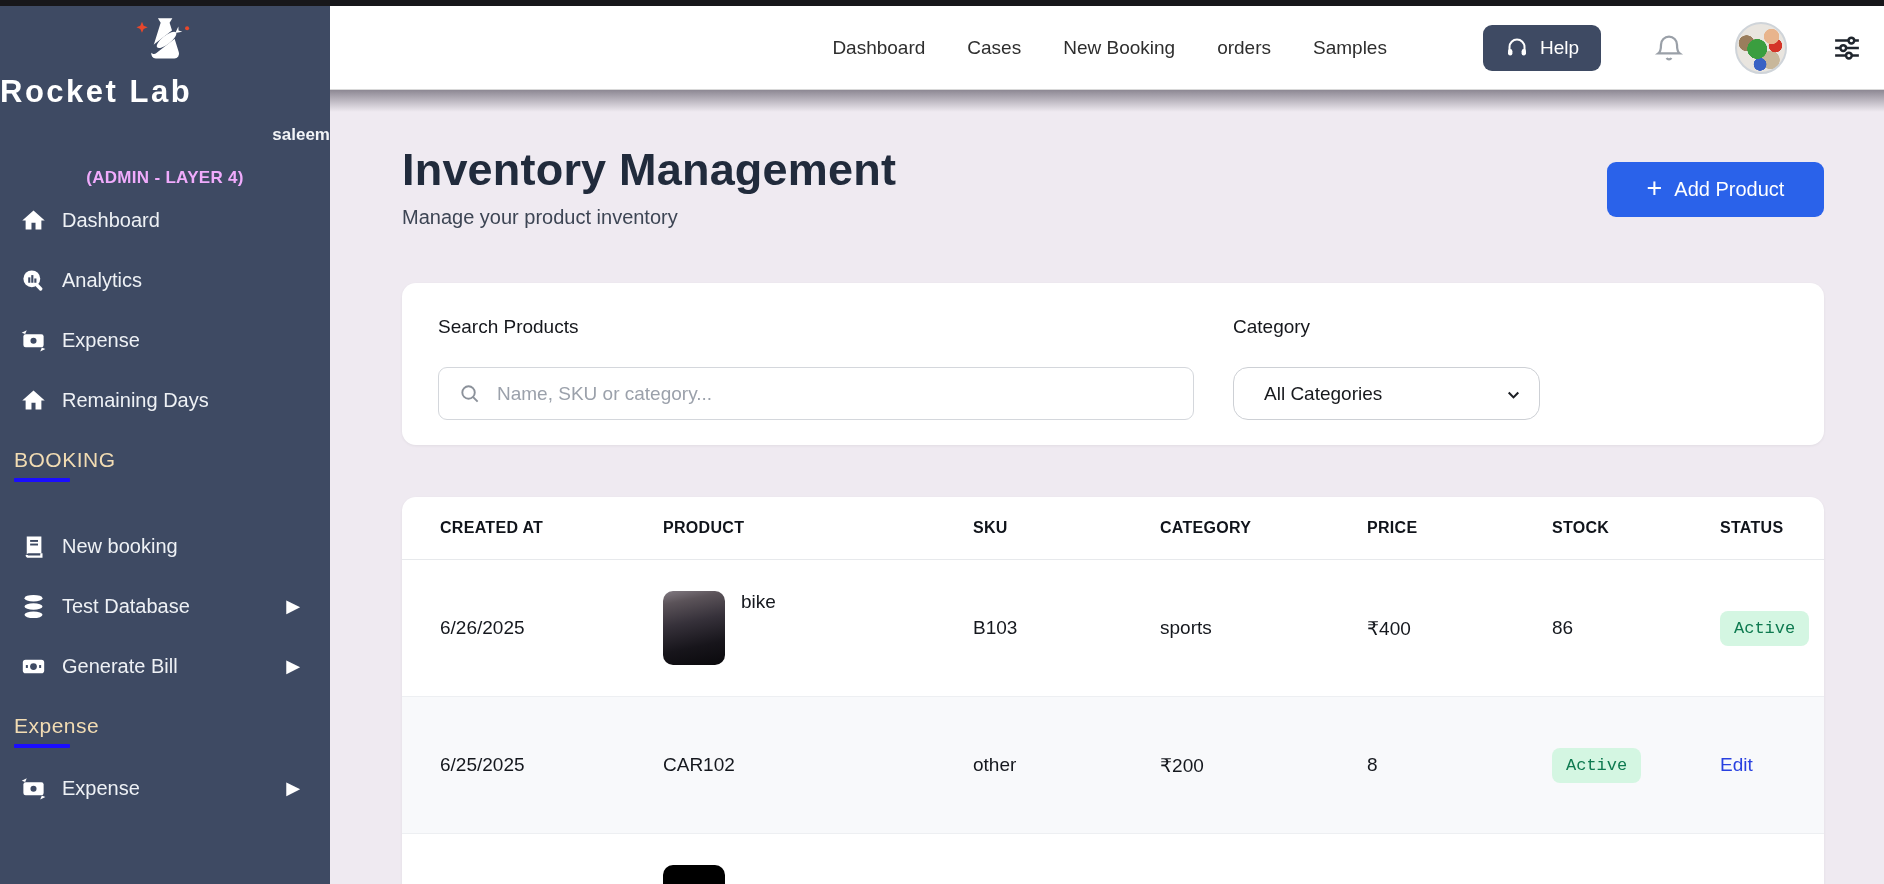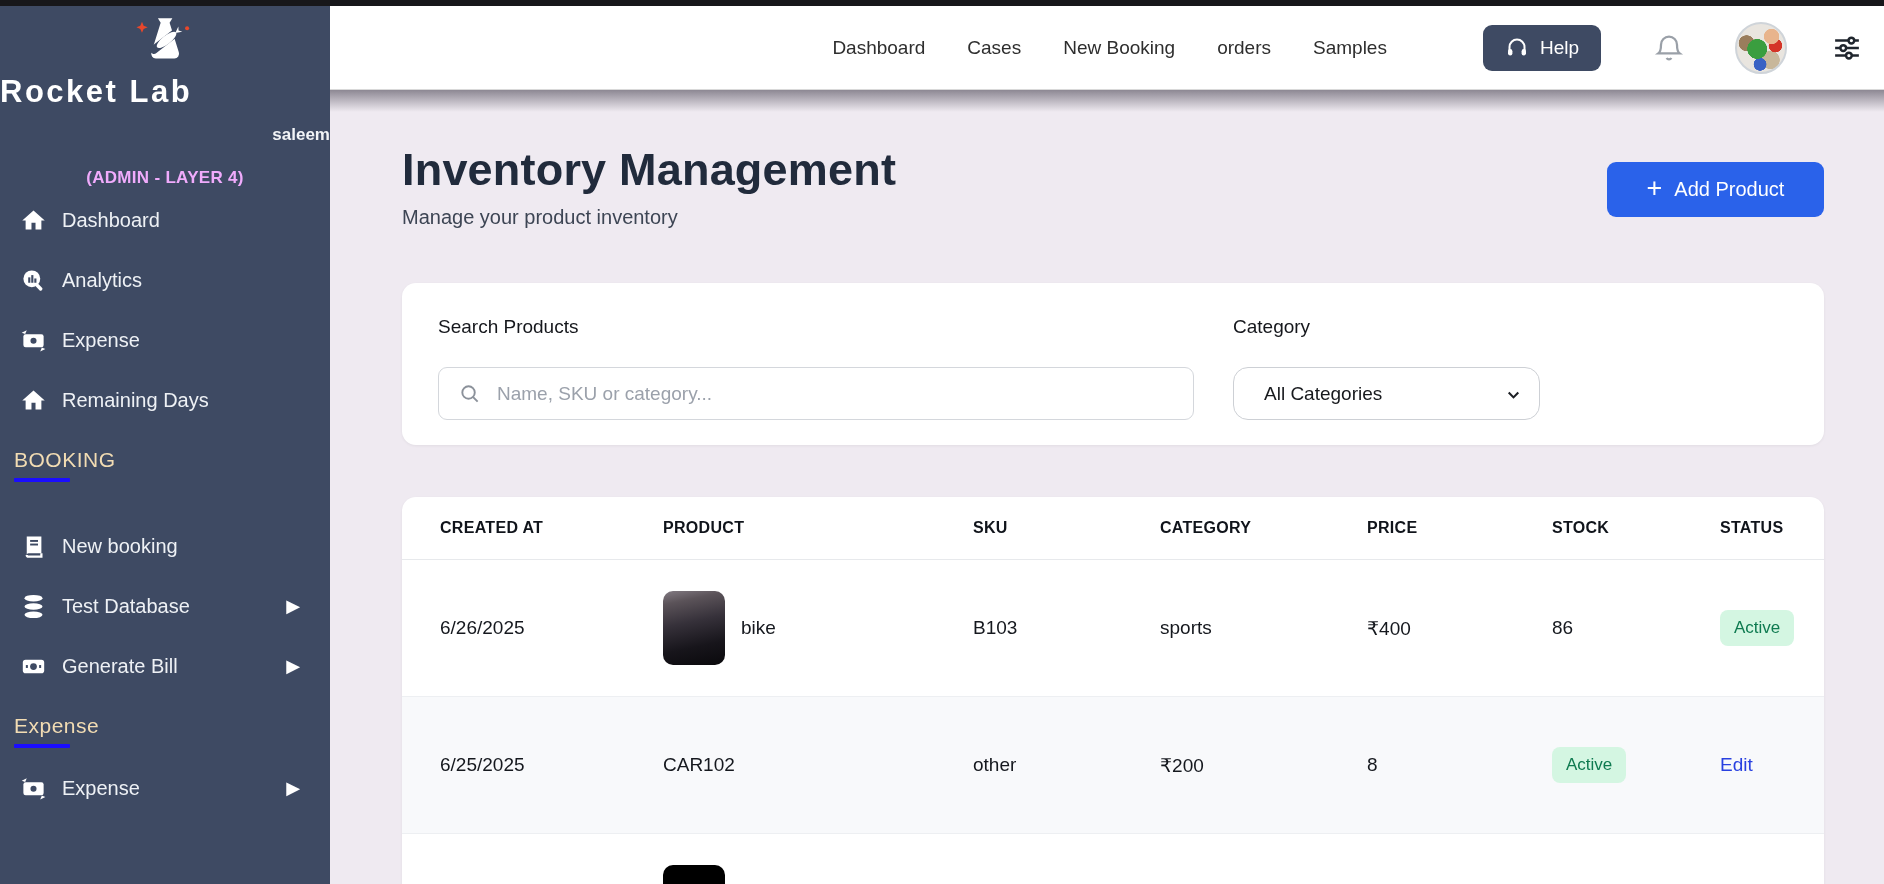--- a/index.html
+++ b/index.html
@@ -76,31 +76,31 @@
   .chevron{position:absolute;right:14px;top:15px;width:23px;height:23px;}
 
   .table-card{position:absolute;left:72px;top:407px;width:1422px;height:620px;background:#fff;border-radius:14px 14px 0 0;
     box-shadow:0 1px 3px rgba(0,0,0,.06);overflow:hidden;}
   .t-head,.t-row{display:grid;grid-template-columns:193px 280px 157px 177px 155px 138px 167px 1fr;
     padding:0 33px 0 38px;align-items:center;box-sizing:border-box;gap:30px;}
   .t-head{height:63px;border-bottom:1px solid #e7e9ec;font-size:16px;font-weight:700;color:#10141b;letter-spacing:.3px;}
   .t-head .h-actions{text-align:right;}
   .t-row{height:137px;border-bottom:1px solid #edeff2;font-size:19px;color:#15181e;}
   .t-row.alt{background:#f8f9fb;}
-  .cell-product{display:flex;align-items:center;gap:16px;}
+  .cell-product{display:flex;align-items:flex-start;gap:16px;}
   .p-img{width:62px;height:74px;border-radius:10px;flex:0 0 auto;}
   .img-mountain{background:linear-gradient(168deg,#837b83 0%,#5b5359 16%,#36313a 42%,#17151b 72%,#0a090c 100%);}
   .img-red{background:
       radial-gradient(circle at 30% 28%,#d4554a 0 11%,transparent 12%),
       radial-gradient(circle at 68% 55%,#8f1f18 0 18%,transparent 19%),
       radial-gradient(circle at 45% 78%,#1a0505 0 16%,transparent 17%),
       radial-gradient(circle at 75% 20%,#e2d8d4 0 9%,transparent 10%),
       linear-gradient(150deg,#a93326,#7a1d14 45%,#3a0a06 85%);}
   .img-black{background:#000;}
-  .badge{display:inline-block;padding:8px 14px;background:#D4F6E2;color:#0E7A50;border-radius:8px;font-size:17px;}
+  .badge{display:inline-block;padding:8px 14px;background:#D4F6E2;color:#0E7A50;border-radius:8px;font-size:17px;font-family:Liberation Mono, monospace;}
   .cell-actions{}
   .edit-link{color:#2941E0;font-size:19px;cursor:pointer;}
 </style>
 </head>
 <body>
 
 <div class="topbar"></div>
 
 <div class="sidebar">
   <div class="logo-wrap">

